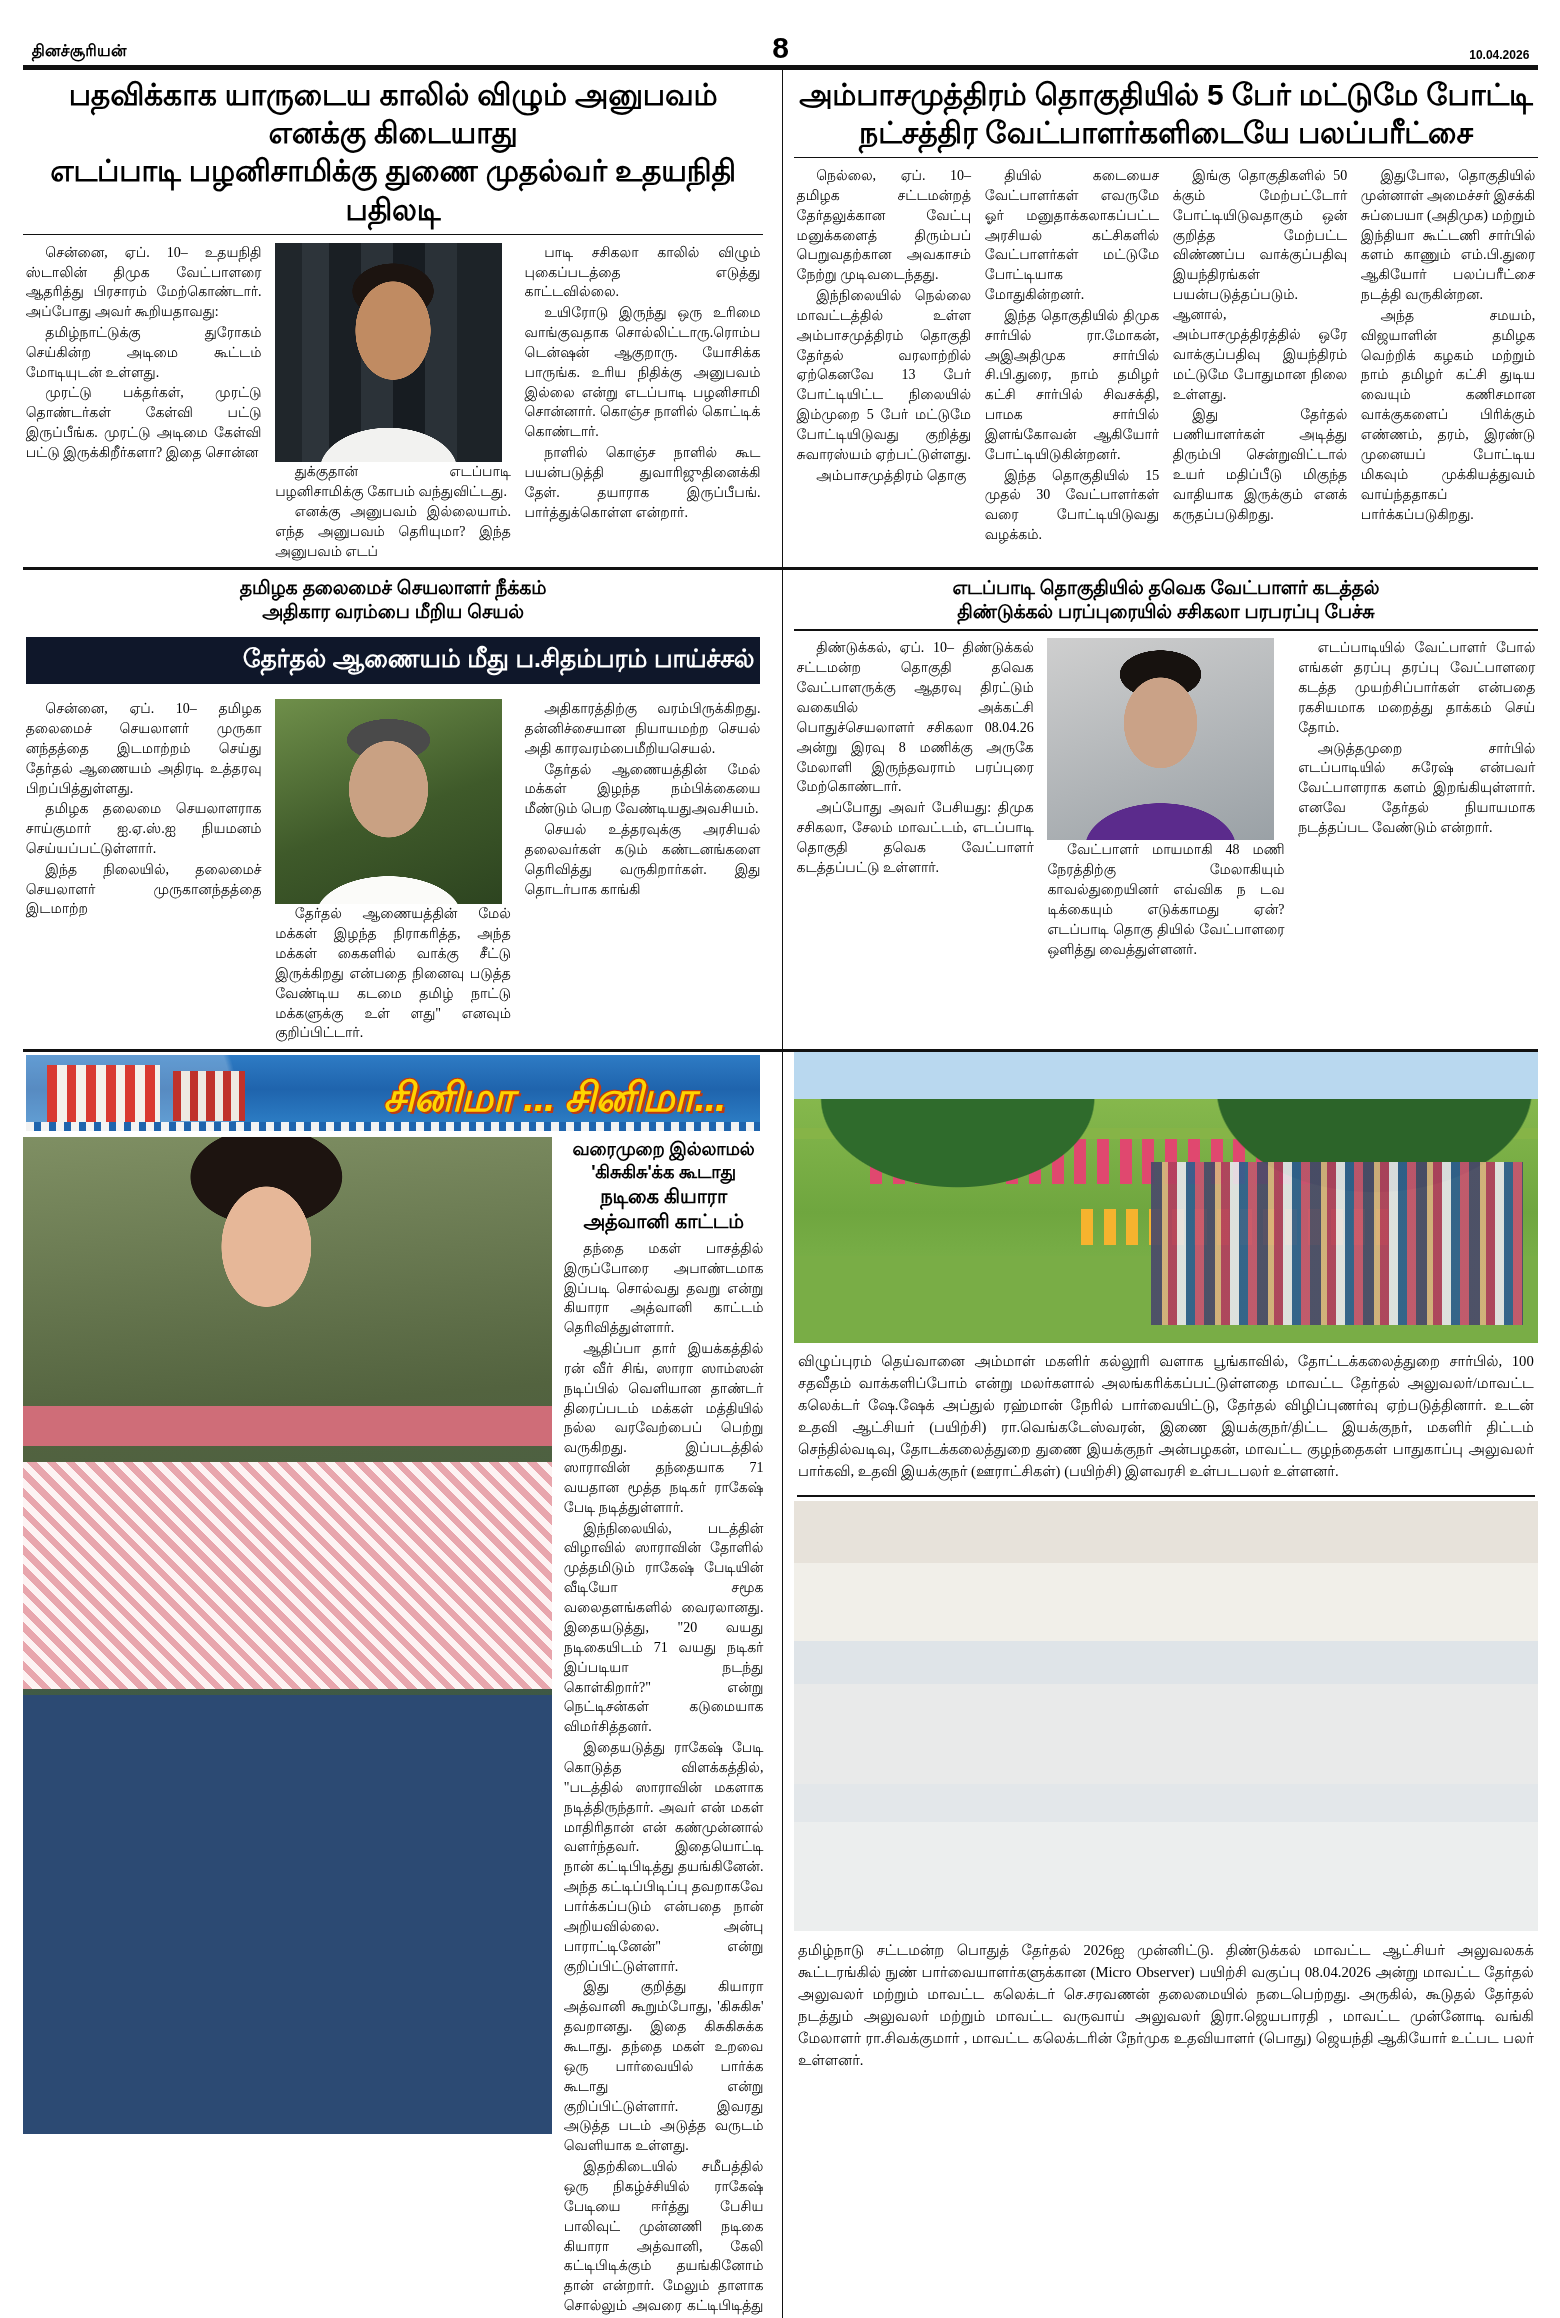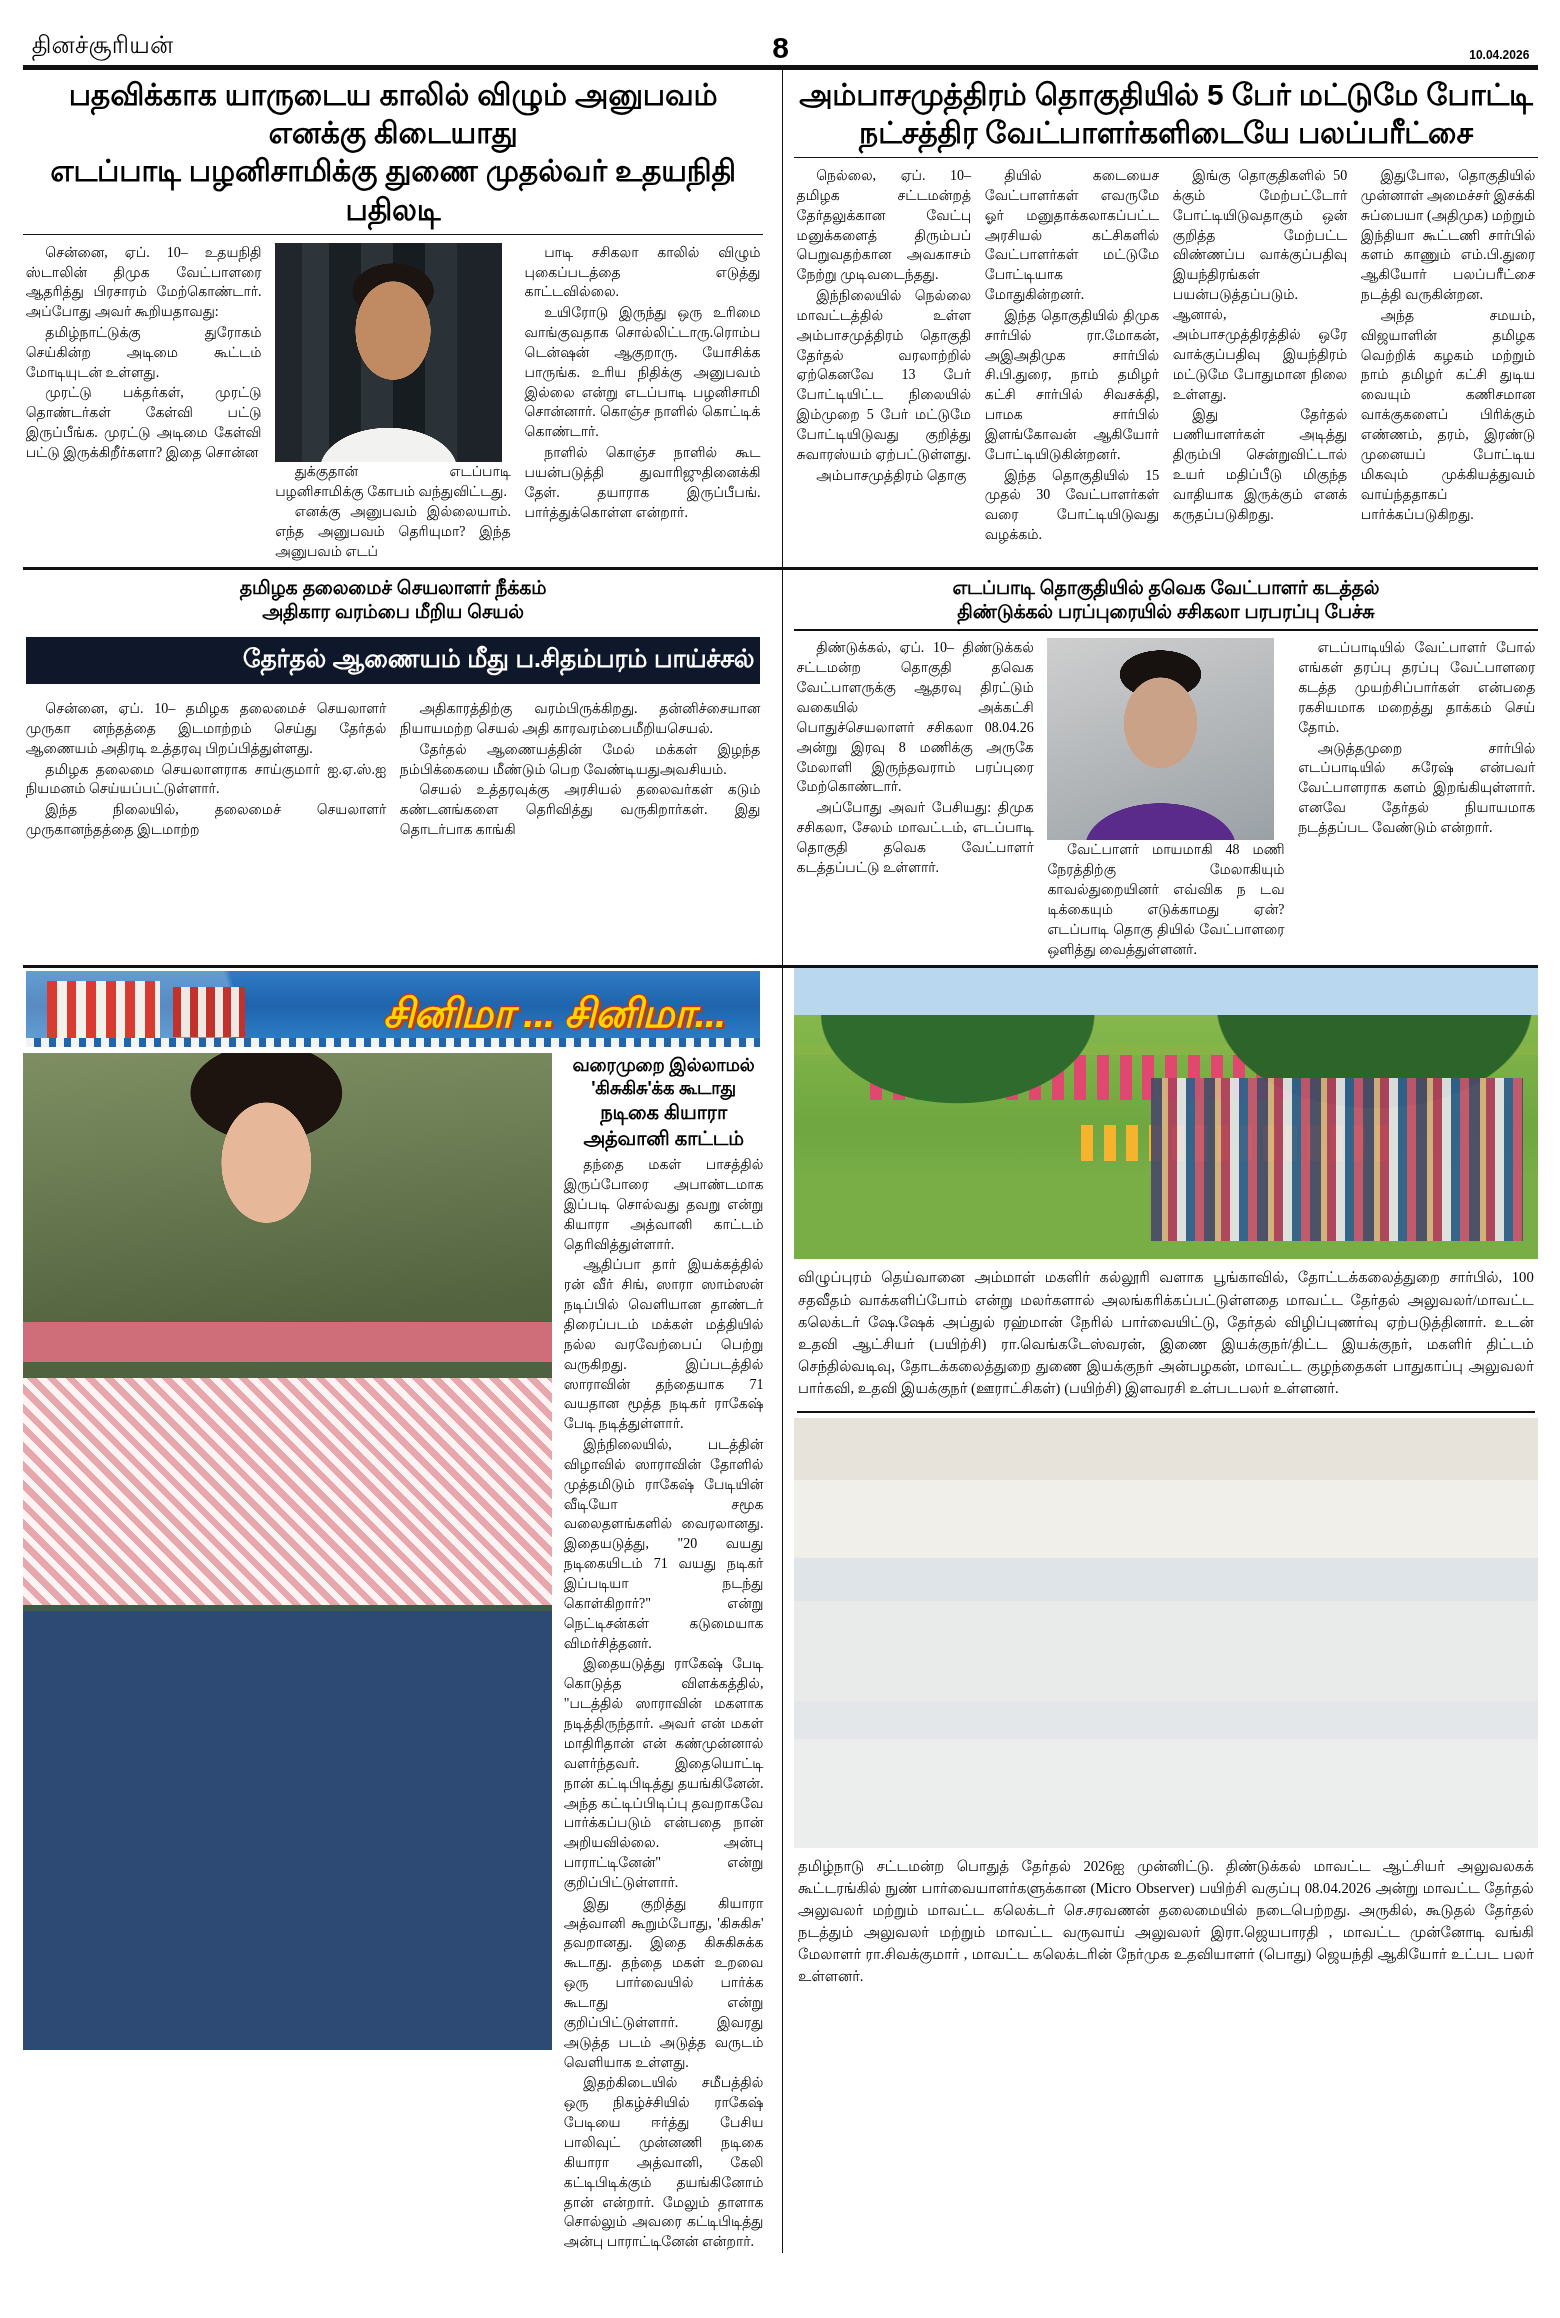--- a/index.html
+++ b/index.html
@@ -11,21 +11,21 @@
     overflow: hidden;
   }
   .page { position: relative; width: 1561px; height: 2319px; padding: 0 22.7px; }
 
   
   .masthead {
     position: relative; height: 65px;
     display: flex; align-items: flex-end; justify-content: space-between;
     padding: 0 9px 3px 9px;
   }
-  .masthead .paper-name { font-size: 24px; font-weight: 400; letter-spacing: 0.2px; }
+  .masthead .paper-name { font-size: 16px; font-weight: 700; letter-spacing: 0.2px; }
   .masthead .page-no { position: absolute; left: 50%; transform: translateX(-50%);
     bottom: 0px; font-size: 30px; font-weight: 700; }
   .masthead .date { font-size: 12px; font-weight: 600; }
   .rule-thick { height: 4.5px; background: #111; }
   .rule-med   { height: 3px; background: #111; }
   .rule-thin  { height: 1.5px; background: #111; }
 
   
   .two-col { display: flex; gap: 8px; }
   .col-left  { width: 755px; padding-right: 10.6px; }
@@ -243,20 +243,26 @@
       </div>
       <div class="banner">தேர்தல் ஆணையம் மீது ப.சிதம்பரம் பாய்ச்சல்</div>
 
       <div class="story story-flow">
         <div class="flowcol">
           <p>சென்னை, ஏப். 10– தமிழக தலைமைச் செயலாளர் முருகா னந்தத்தை இடமாற்றம் செய்து தேர்தல் ஆணையம் அதிரடி உத்தரவு பிறப்பித்துள்ளது.</p>
           <p>தமிழக தலைமை செயலாளராக சாய்குமார் ஐ.ஏ.ஸ்.ஐ நியமனம் செய்யப்பட்டுள்ளார்.</p>
           <p>இந்த நிலையில், தலைமைச் செயலாளர் முருகானந்தத்தை இடமாற்ற</p>
         </div>
         <div class="flowcol">
+          <div class="photo portrait-chidam">
+            
+          </div>
+          <p>தேர்தல் ஆணையத்தின் மேல் மக்கள் இழந்த நிராகரித்த, அந்த மக்கள் கைகளில் வாக்கு சீட்டு இருக்கிறது என்பதை நினைவு படுத்த வேண்டிய கடமை தமிழ் நாட்டு மக்களுக்கு உள் ளது" எனவும் குறிப்பிட்டார்.</p>
+        </div>
+        <div class="flowcol">
           <p>அதிகாரத்திற்கு வரம்பிருக்கிறது. தன்னிச்சையான நியாயமற்ற செயல் அதி காரவரம்பைமீறியசெயல்.</p>
           <p>தேர்தல் ஆணையத்தின் மேல் மக்கள் இழந்த நம்பிக்கையை மீண்டும் பெற வேண்டியதுஅவசியம்.</p>
           <p>செயல் உத்தரவுக்கு அரசியல் தலைவர்கள் கடும் கண்டனங்களை தெரிவித்து வருகிறார்கள். இது தொடர்பாக காங்கி</p>
         </div>
       </div>
     </div>
 
     <div class="col-right">
       <div class="hl hl-sm">
         <span>எடப்பாடி தொகுதியில் தவெக வேட்பாளர் கடத்தல்</span>

